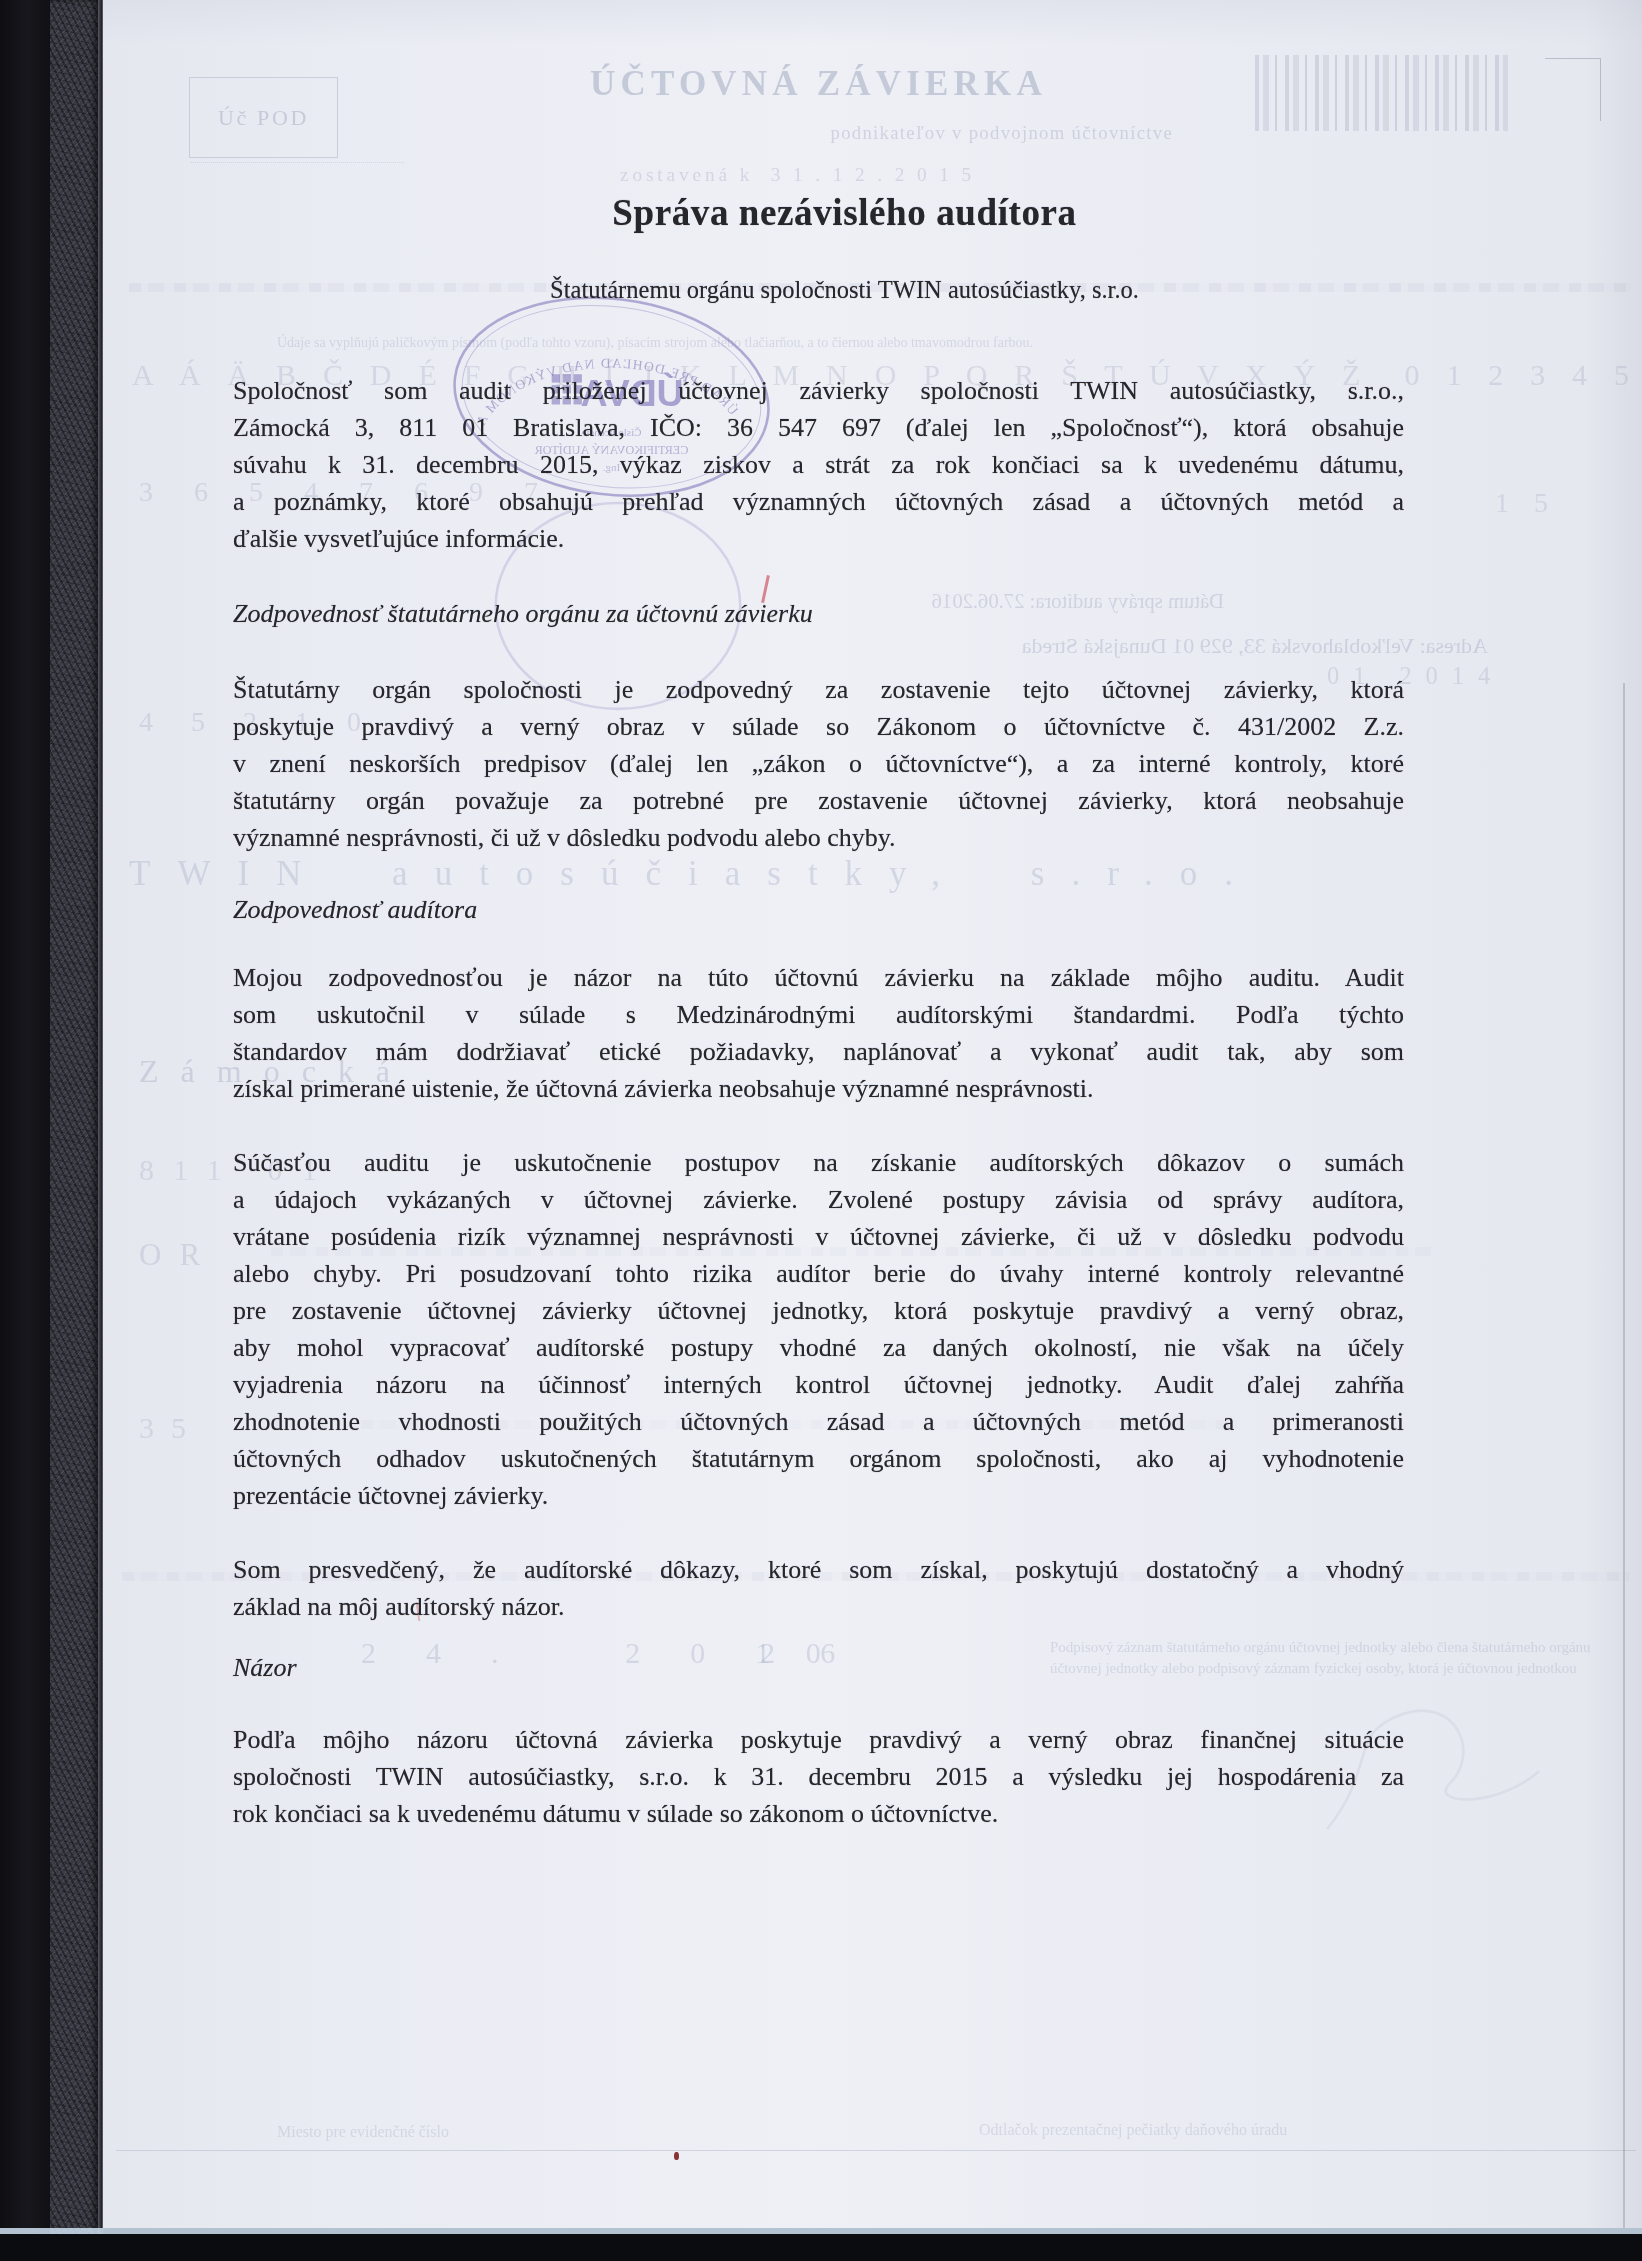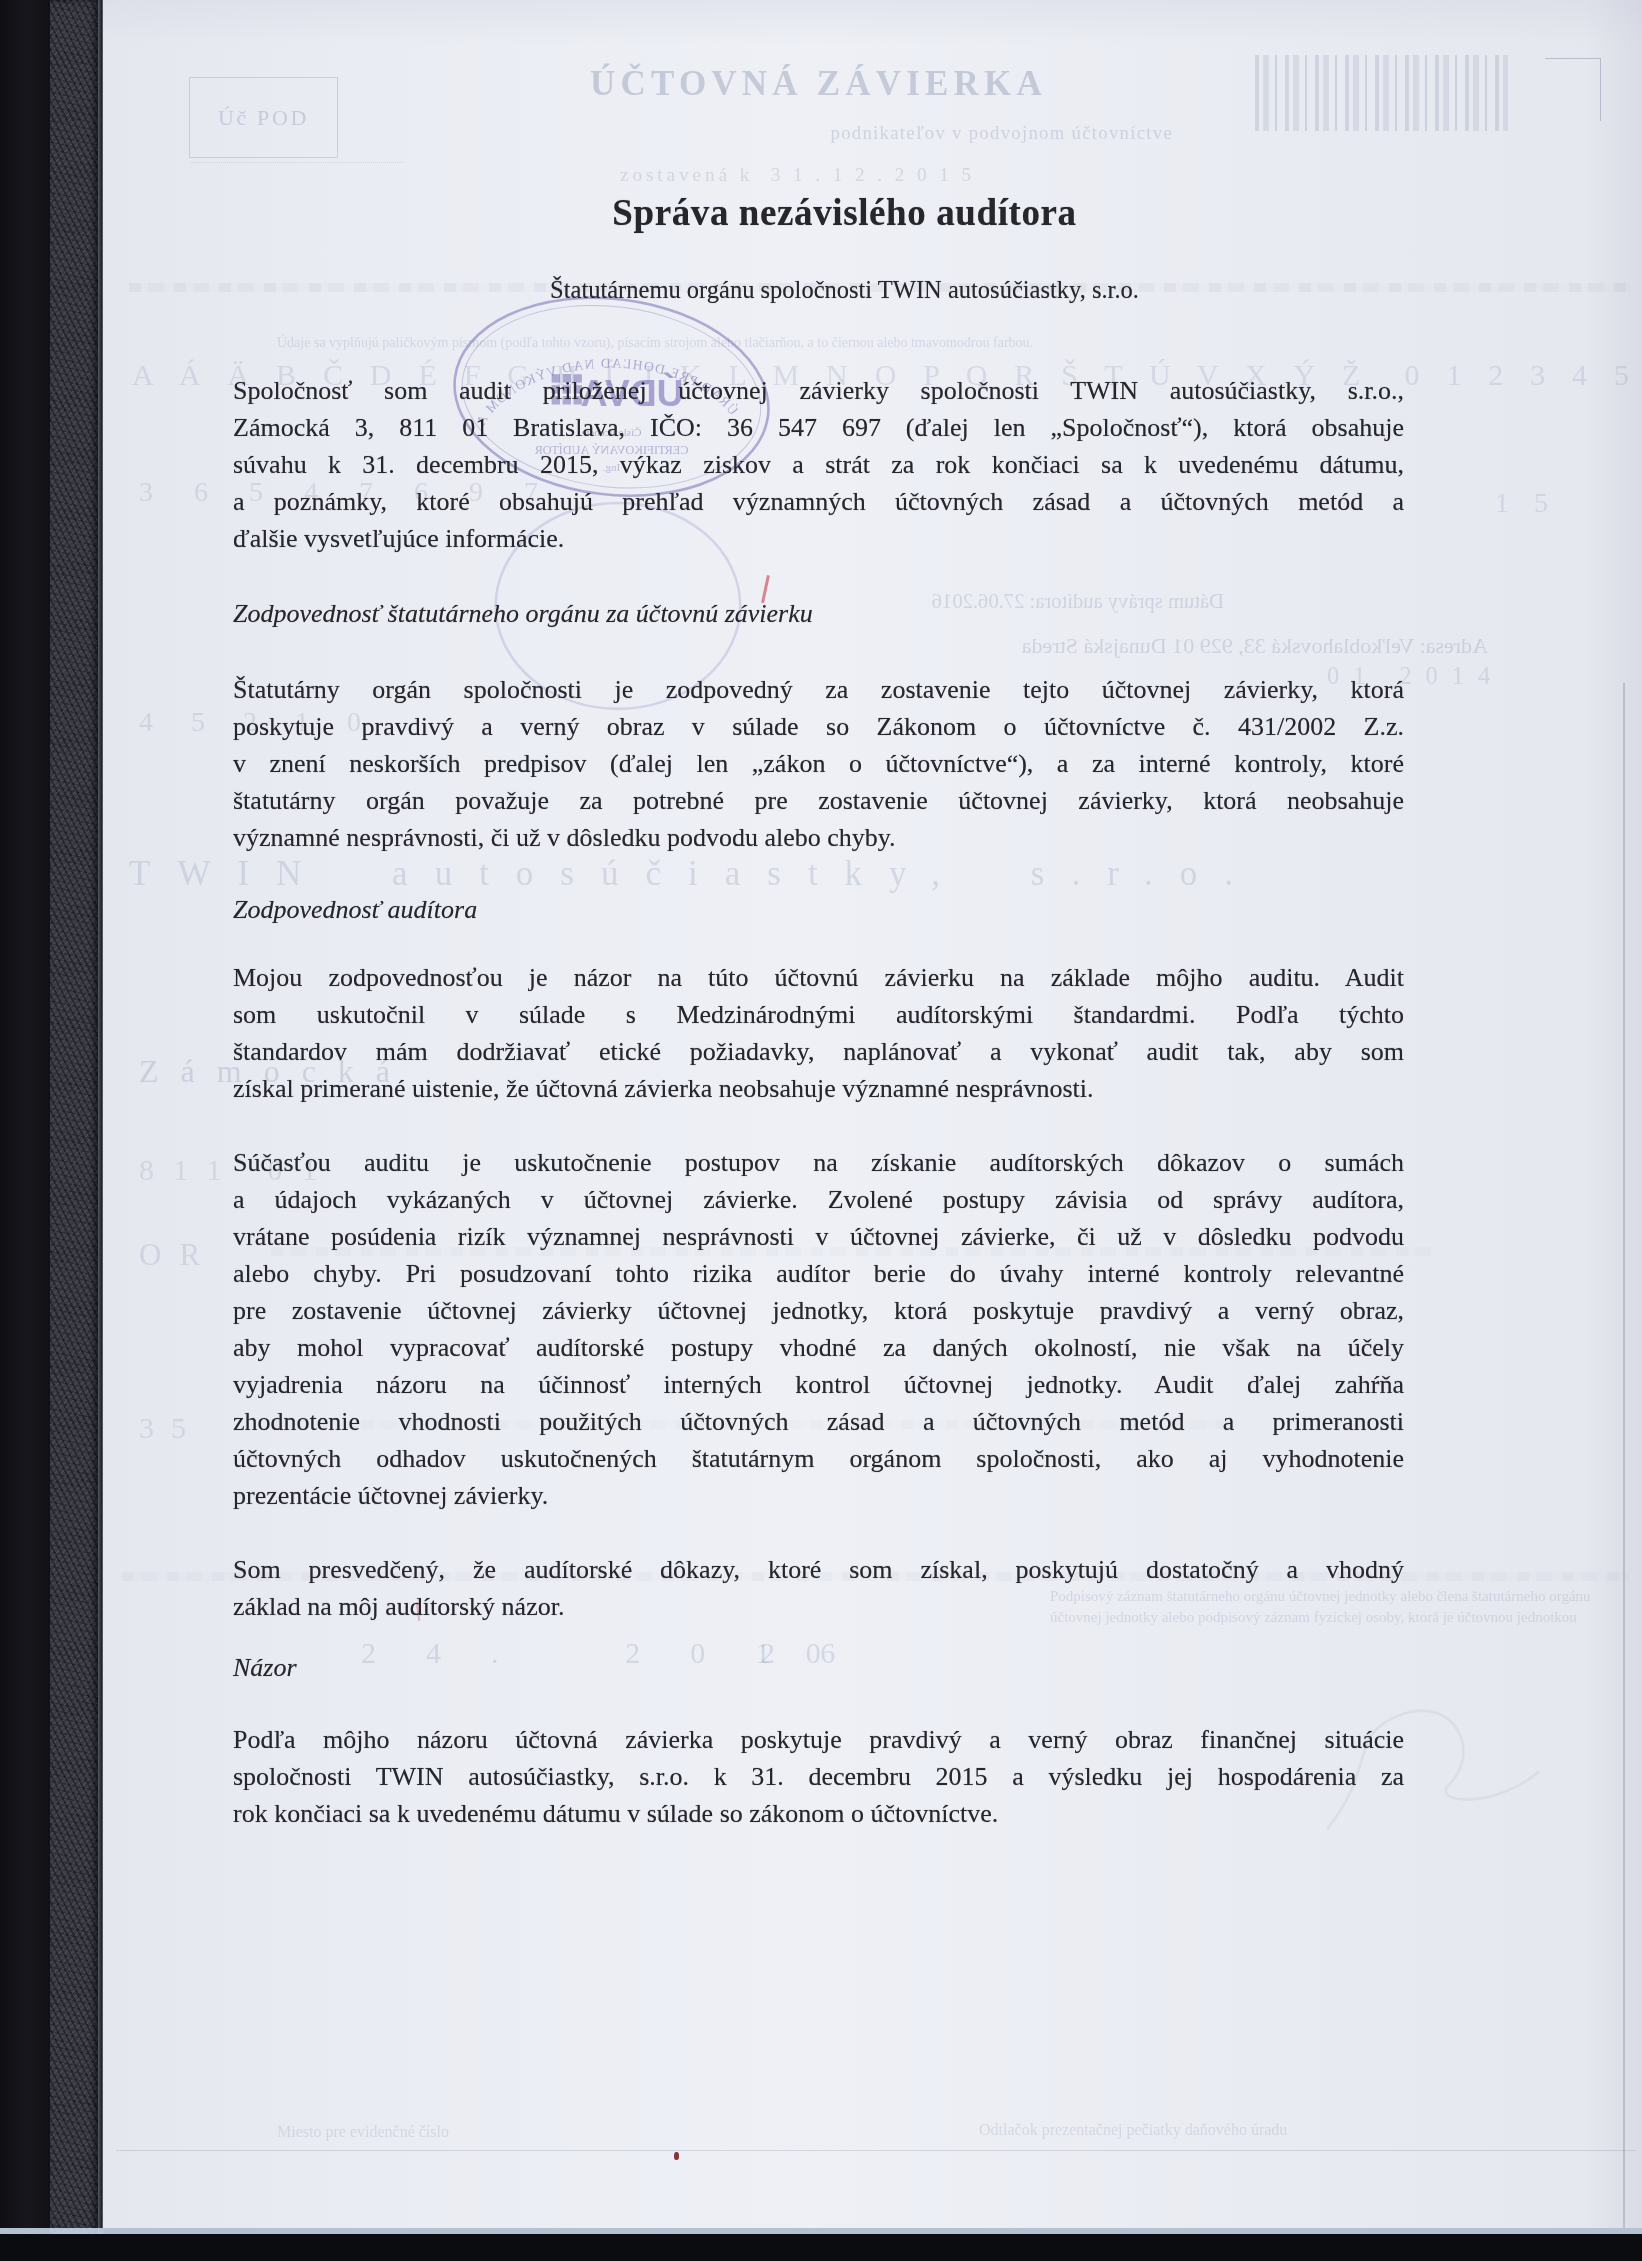--- a/index.html
+++ b/index.html
@@ -62,21 +62,21 @@
   .nace-digits{left:139px;top:706px;font-size:28px;letter-spacing:15.5px;color:rgba(150,158,184,.28);}
   .company-row{left:129px;top:854px;font-size:35px;letter-spacing:27px;word-spacing:28px;
     color:rgba(168,178,200,.40);}
   .street-row{left:139px;top:1053px;font-size:32px;letter-spacing:22px;color:rgba(150,158,184,.34);}
   .zip-row{left:139px;top:1153px;font-size:30px;letter-spacing:19.3px;color:rgba(150,158,184,.26);}
   .registry-row{left:139px;top:1237px;font-size:31px;letter-spacing:18px;color:rgba(150,158,184,.28);}
   .phone-row{left:139px;top:1411px;font-size:30px;letter-spacing:17px;color:rgba(150,158,184,.26);}
   .compiled-digits{left:361px;top:1636px;font-size:30px;letter-spacing:11.6px;word-spacing:19.3px;
     color:rgba(150,158,184,.30);}
   .approved-digits{left:760px;top:1636px;font-size:30px;letter-spacing:11.6px;color:rgba(150,158,184,.30);}
-  .sig-note{left:1050px;top:1586px;width:548px;font-size:15px;line-height:20.6px;
+  .sig-note{left:1050px;top:1637px;width:548px;font-size:15px;line-height:20.6px;
     color:rgba(150,158,184,.30);white-space:normal;}
   .footer-left{left:277px;top:2123px;width:361px;font-size:16px;color:rgba(150,158,184,.28);}
   .footer-right{left:979px;top:2121px;width:599px;font-size:16px;color:rgba(150,158,184,.28);}
   .footer-hline{position:absolute;left:116px;top:2150px;width:1520px;height:1.3px;z-index:1;
     background:rgba(140,148,168,.30);}
   .right-vline{position:absolute;left:1623px;top:683px;width:1.9px;height:1545px;z-index:1;
     background:rgba(120,126,145,.35);}
   .red-mark-1{position:absolute;left:764px;top:575px;width:2.6px;height:28px;background:#cf6a78;
     opacity:.8;transform:rotate(12deg);z-index:2;}
   .red-mark-2{position:absolute;left:417px;top:1602px;width:1.9px;height:19.3px;background:#d98b96;

